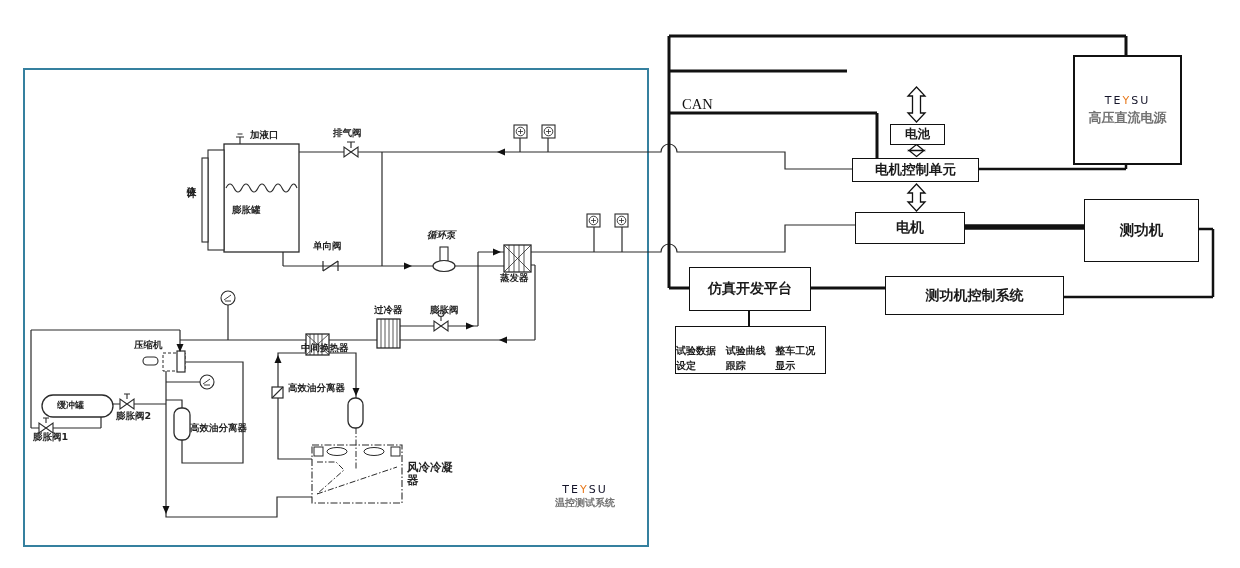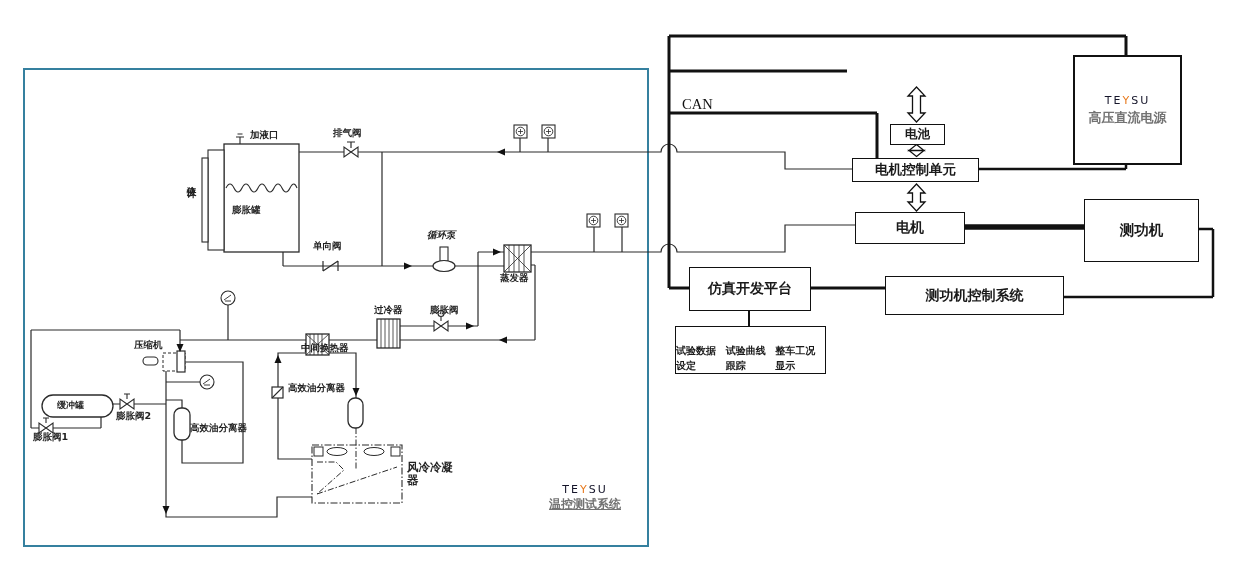--- a/index.html
+++ b/index.html
@@ -10,21 +10,21 @@
   .lbl.v{writing-mode:vertical-rl;letter-spacing:1px;}
   .blk{position:absolute;display:flex;align-items:center;justify-content:center;
        background:#ffffff;border:1.6px solid #111;font-weight:bold;text-align:center;}
   .info{position:absolute;background:#fff;border:1.3px solid #111;display:flex;flex-direction:row;
         align-items:flex-end;justify-content:center;font-weight:bold;font-size:10px;line-height:14.5px;}
   .brand{font-weight:normal;letter-spacing:2px;color:#15152a;}
   .brand .mid{color:#e87a1e;}
   .bluetxt{color:#737373;font-weight:bold;}
   .logo-bottom{position:absolute;text-align:center;}
   .logo-bottom .t1{font-size:11px;}
-  .logo-bottom .t2{font-size:12px;text-decoration:underline;}
+  .logo-bottom .t2{font-size:10px;}
   .power{flex-direction:column;gap:2px;border-width:2px;}
   .power .t1{font-size:11px;}
   .power .t2{font-size:13px;}
   .can{position:absolute;font-family:"Liberation Serif","DejaVu Serif",serif;font-weight:normal;font-size:14.5px;color:#111;}
   .wrap{white-space:normal;}
 </style>
 </head>
 <body>
 
 <div id="stage">

